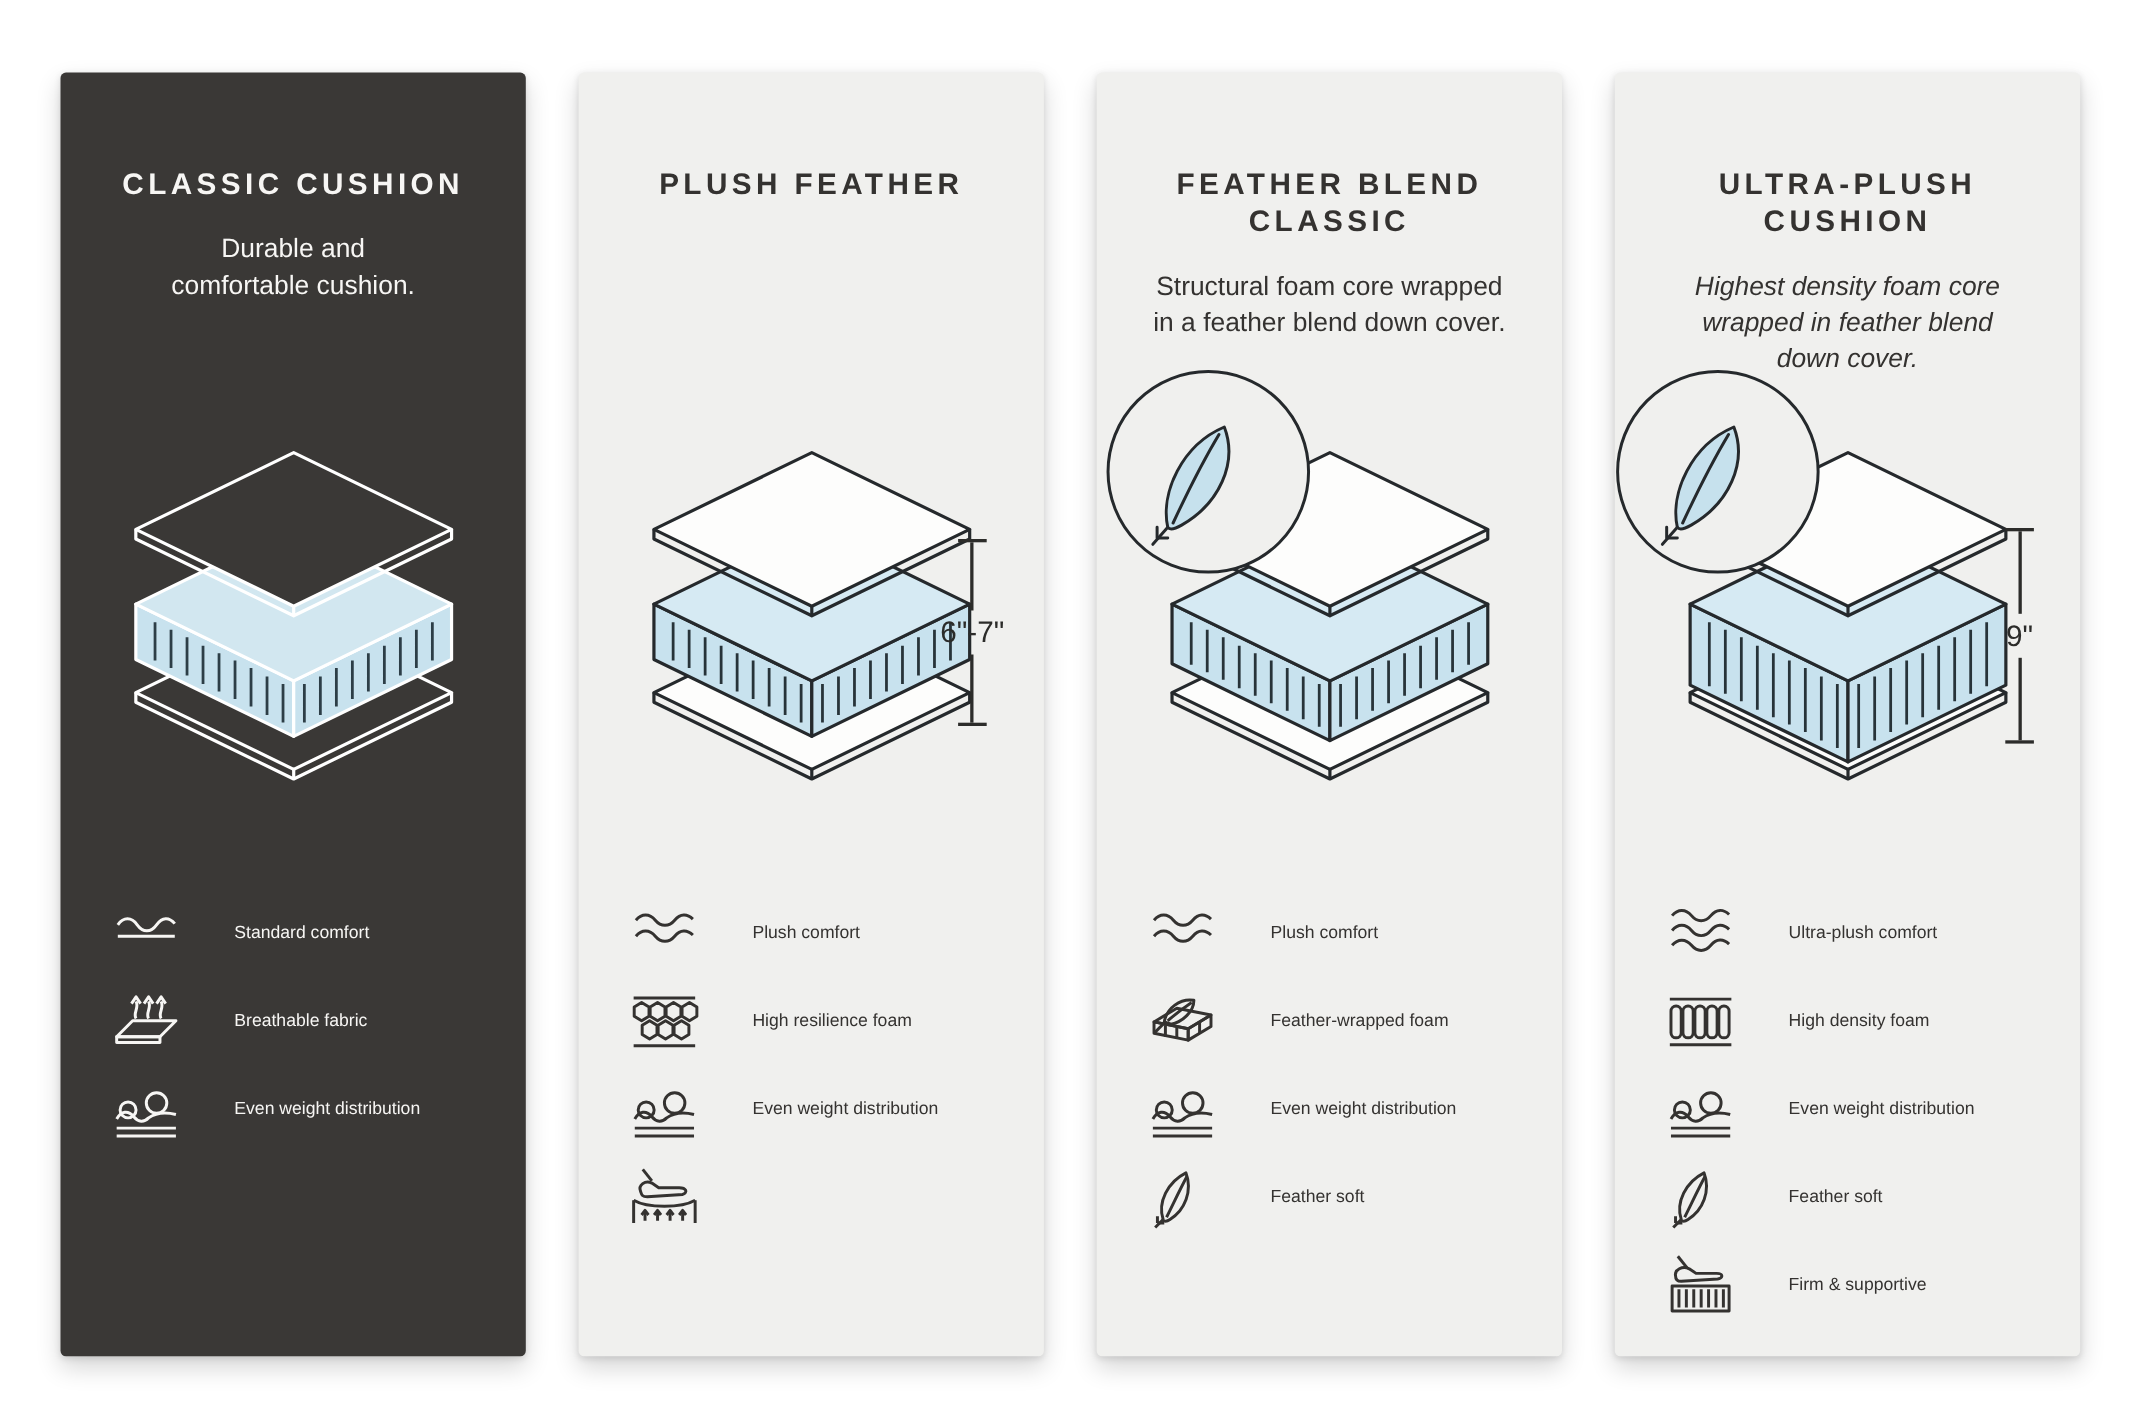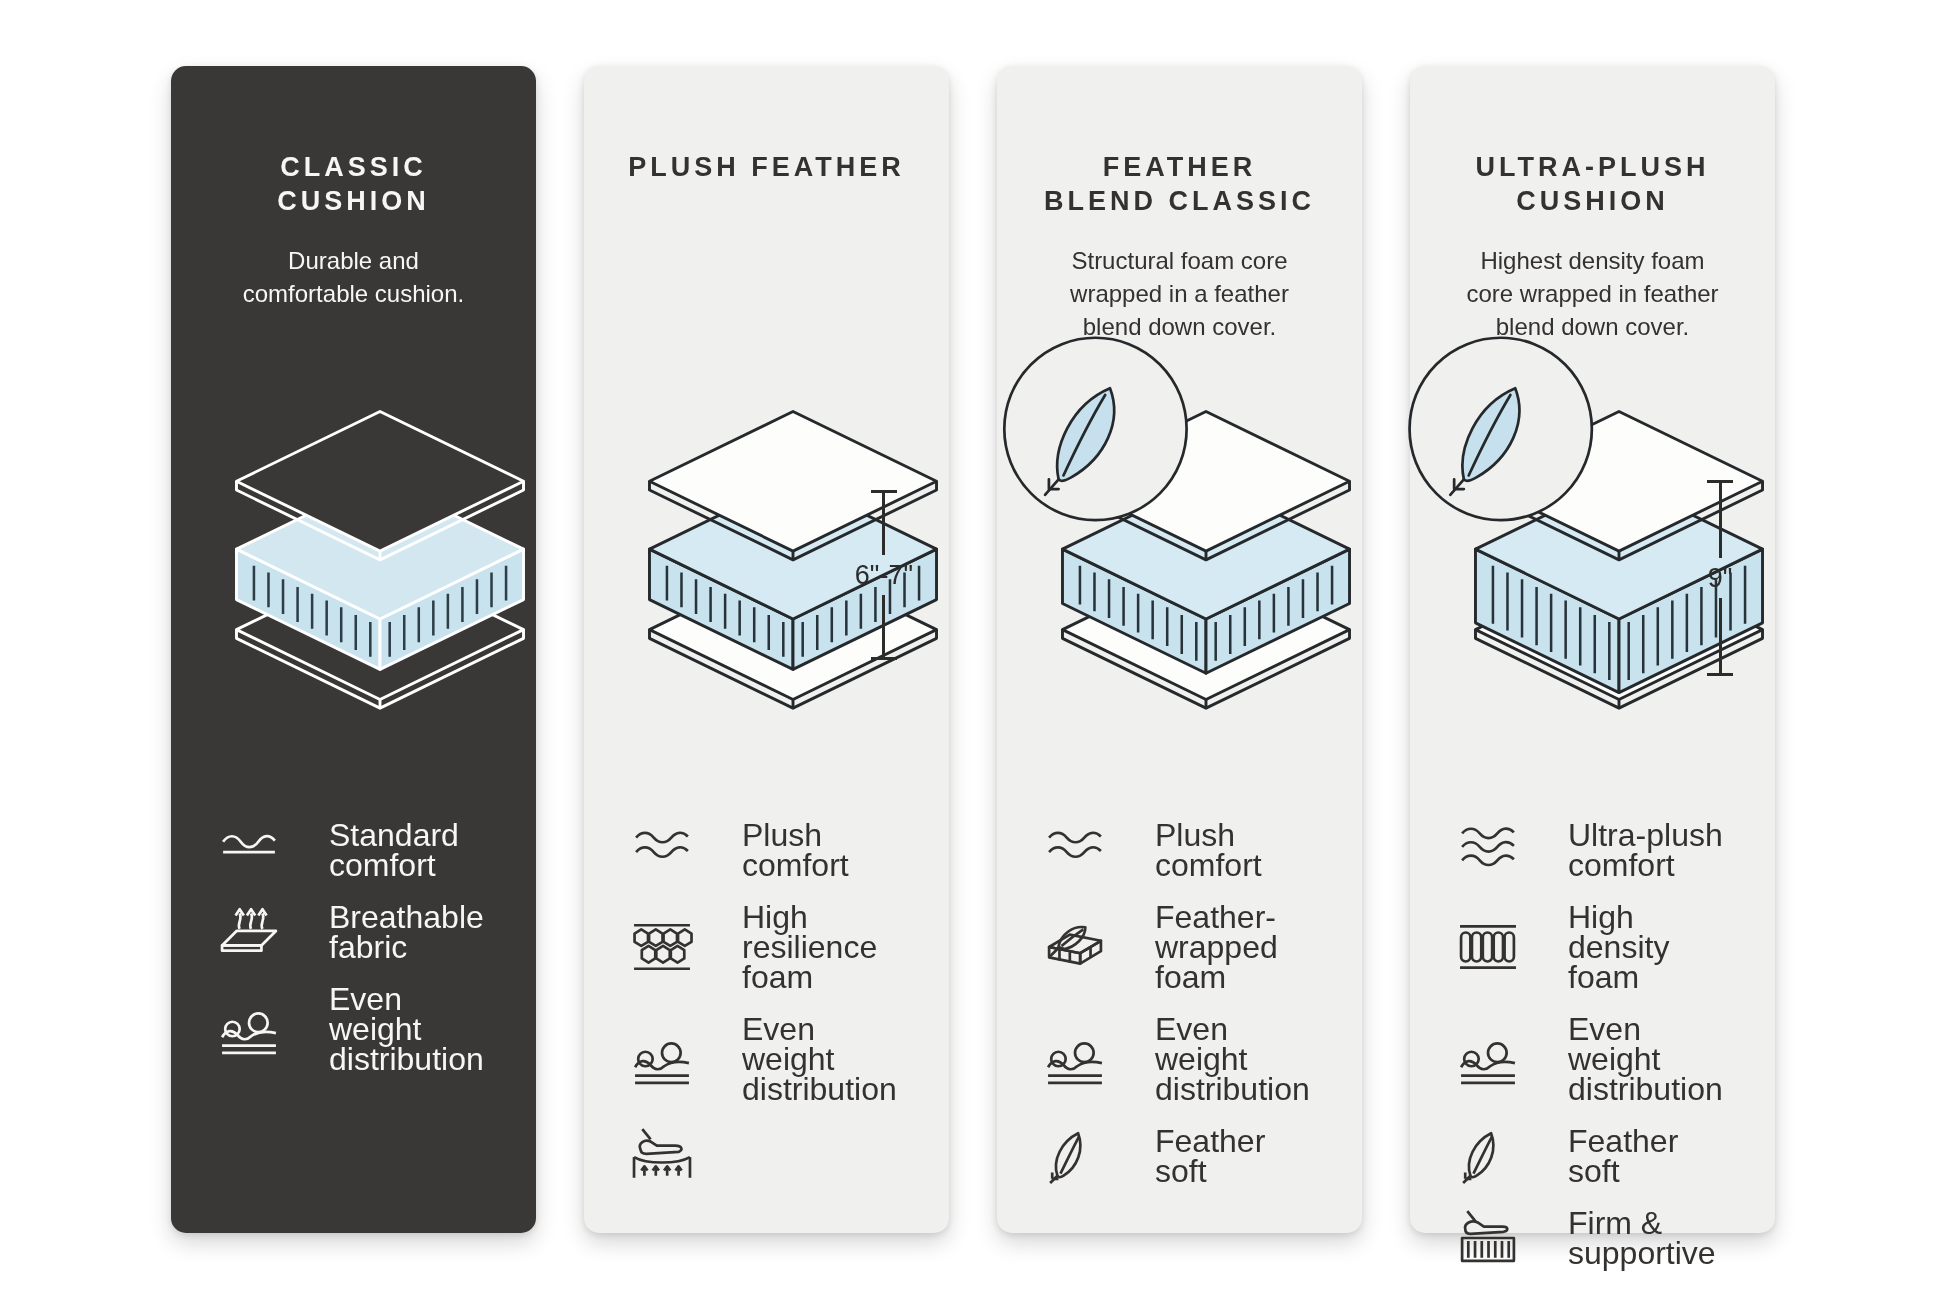--- a/index.html
+++ b/index.html
@@ -1,34 +1,34 @@
 <!DOCTYPE html>
 <html><head>
 <meta charset="utf-8">
 <style>
   * { margin:0; padding:0; box-sizing:border-box; }
   html,body { background:#ffffff; }
   body { font-family:"Liberation Sans","DejaVu Sans",sans-serif; }
   .page { width:1946px; height:1298px; background:#ffffff; display:flex; align-items:center; justify-content:center; overflow:hidden; }
   .panels { display:flex; gap:48px; }
   .panel {
-    width:365px; height:1167px; border-radius:15px; padding:84px 44px 0;
+    width:423px; height:1167px; border-radius:5px; padding:84px 44px 0;
     box-shadow:0 10px 22px rgba(0,0,0,0.16), 0 2px 6px rgba(0,0,0,0.10);
     position:relative;
   }
   .panel--dark { background:#3a3836; color:#f7f6f4; }
   .panel--light { background:#f0f0ee; color:#343230; }
 
   .panel-header { height:230px; text-align:center; }
   .title { font-size:27px; font-weight:700; letter-spacing:4px; line-height:34px; margin:0 auto 26px; max-width:320px; }
   .desc { font-size:24px; line-height:33px; margin:12px auto; }
   .desc--w240 { max-width:240px; }
   .desc--w280 { max-width:280px; }
   .desc--w345 { max-width:345px; }
-  .desc--w305 { max-width:305px; }
+  .desc--w305 { max-width:305px;font-style:italic; }
 
   .illu { position:relative; height:392px; margin-bottom:34px; }
   .cushion { display:block; width:330px; height:320px; margin:14px auto 0; overflow:visible; }
   .cushion * { vector-effect:none; }
 
   
   .panel--dark  .layer-face { fill:#3a3836; stroke:#ffffff; }
   .panel--dark  .layer-edge { fill:none;    stroke:#ffffff; }
   .panel--dark  .foam-top   { fill:#d2e7f0; stroke:#ffffff; }
   .panel--dark  .foam-side  { fill:#c8e2ee; stroke:#ffffff; }
@@ -51,21 +51,21 @@
   .dim-cap { width:26px; height:0; border-top:3px solid currentColor; flex:none; }
   .dim-line { width:3px; flex:1; background:currentColor; }
   .dim-label { font-size:27px; line-height:30px; padding:5px 0; white-space:nowrap; }
 
   
   .features { list-style:none; }
   .feature { display:flex; align-items:center; margin-bottom:22px; min-height:58px; }
   .ficon { flex:none; width:78px; display:flex; align-items:center; }
   .ficon svg { width:68px; height:58px; display:block; }
   .ficon path, .ficon circle, .ficon rect, .ficon line { fill:none; stroke:currentColor; stroke-width:2.6; stroke-linejoin:round; }
-  .flabel { font-size:32px; line-height:30px; max-width:228px; margin-left:36px; }
+  .flabel { font-size:16px; line-height:30px; max-width:228px; margin-left:36px; }
 </style>
 </head>
 <body>
 
 <div class="page">
   <div class="panels">
 
     <section class="panel panel--dark">
       <div class="panel-header">
         <h2 class="title">CLASSIC CUSHION</h2>

